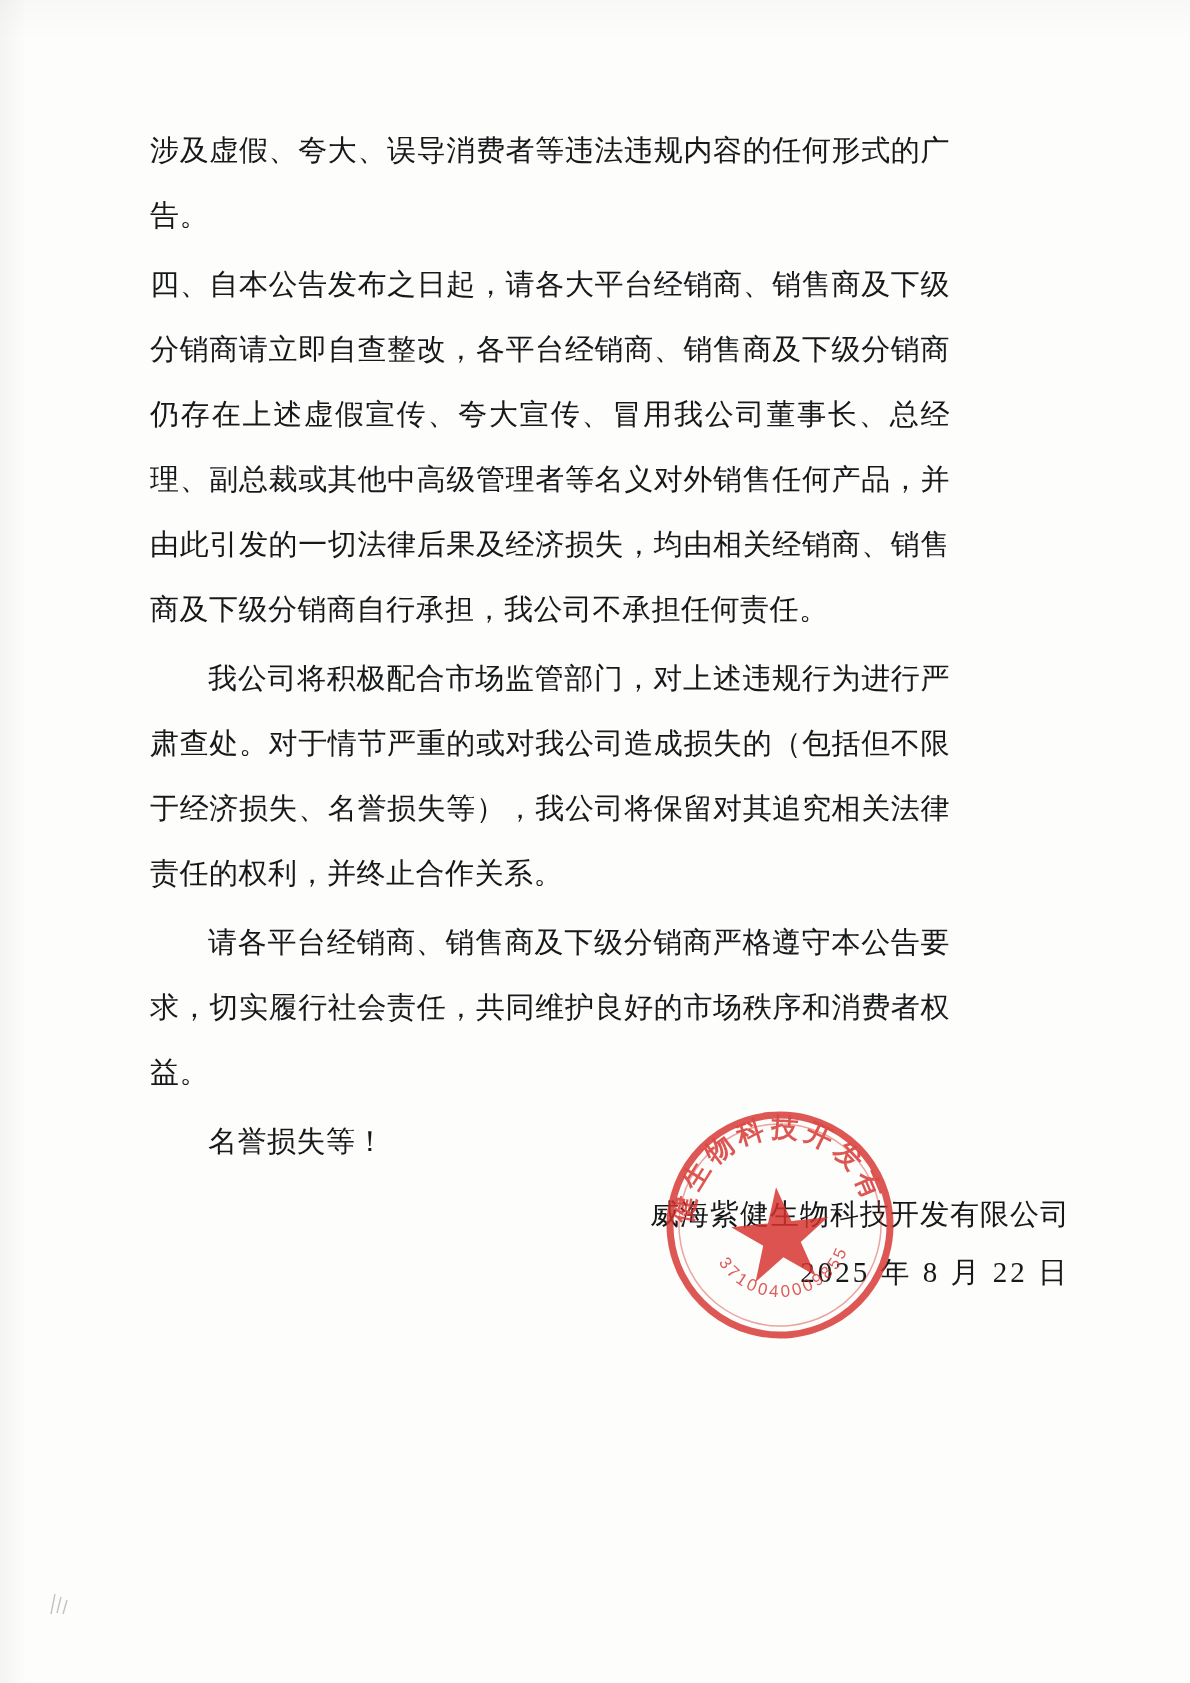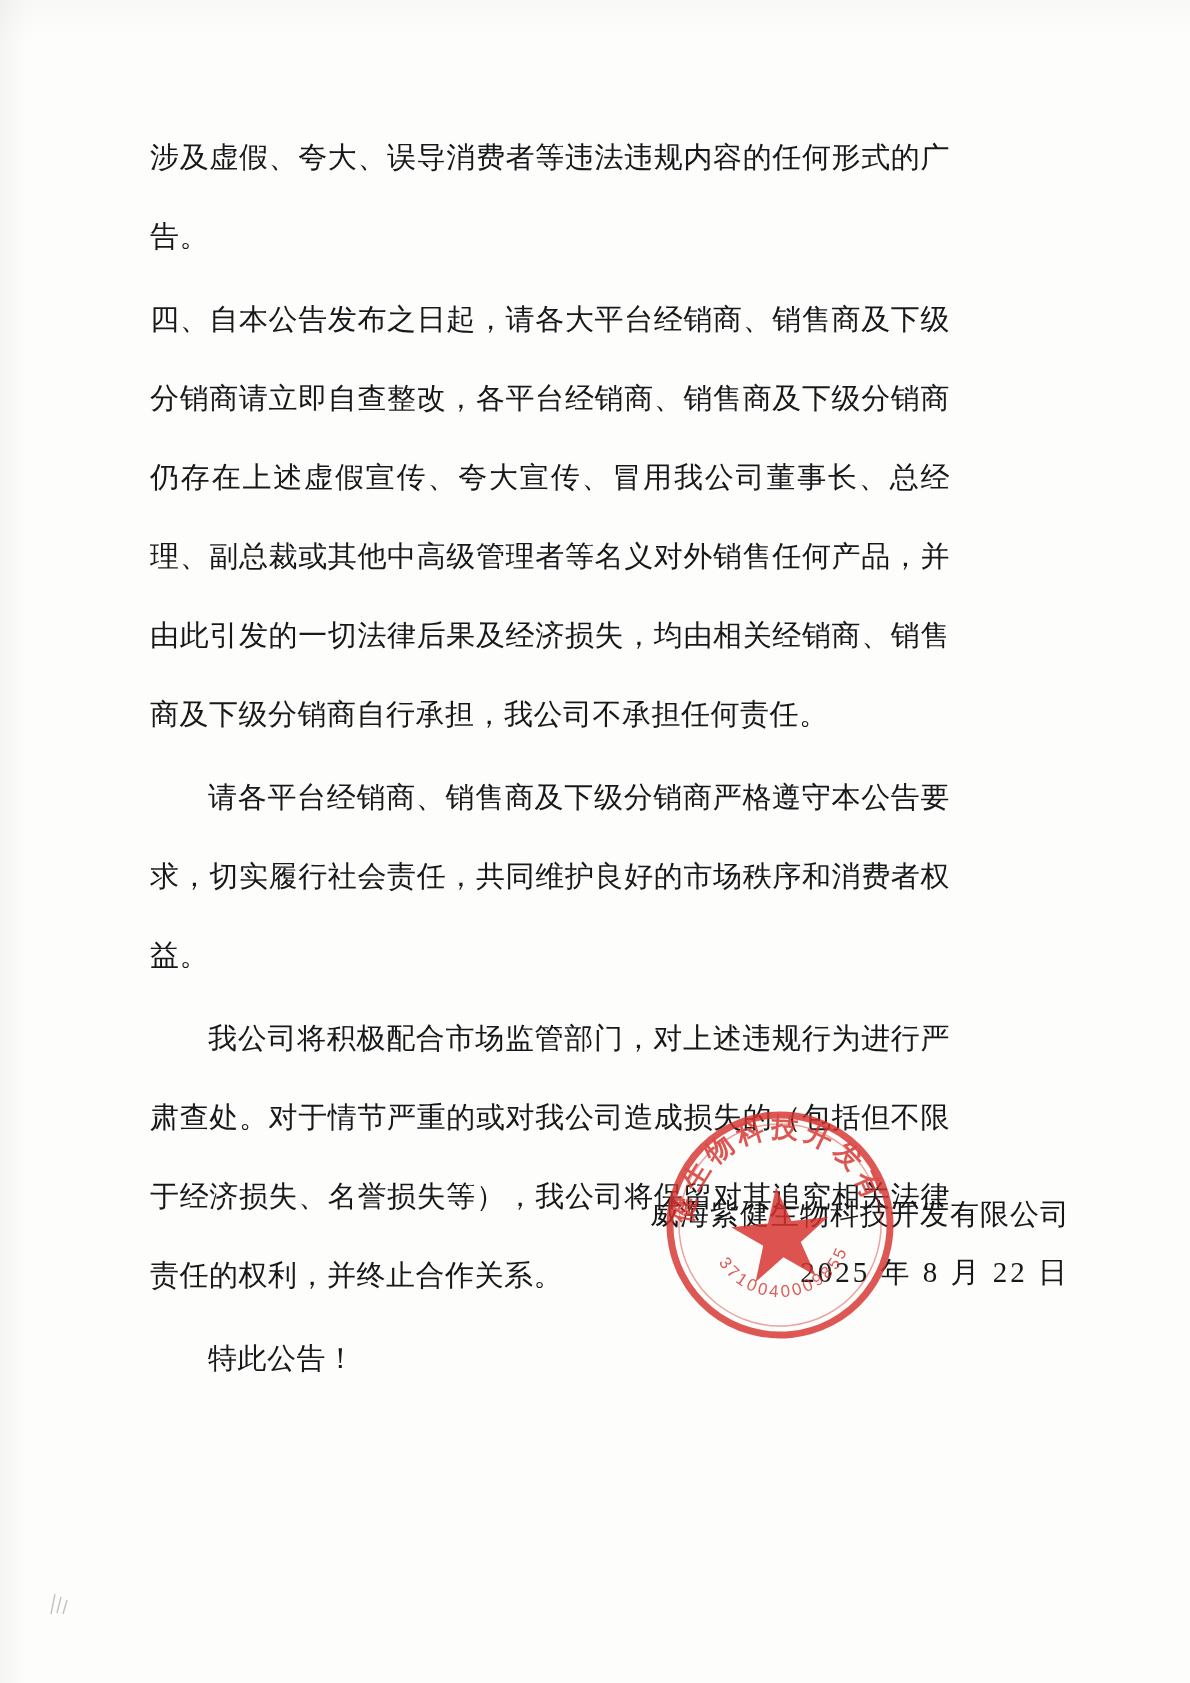--- a/index.html
+++ b/index.html
@@ -32,21 +32,21 @@
   }
   .content {
     position: absolute;
     left: 150px;
     top: 118px;
     width: 800px;
   }
   p.para {
     margin: 0 0 4px 0;
     font-size: 29px;
-    line-height: 79px;
+    line-height: 65px;
     letter-spacing: 0.5px;
     text-align: justify;
     text-justify: inter-character;
     color: #17181a;
     font-family: "Liberation Serif", "DejaVu Serif", serif;
   }
   p.indent {
     text-indent: 58px;
   }
   .signature {
@@ -88,23 +88,23 @@
   .corner-mark svg { display: block; }
 </style>
 </head>
 <body>
 
 <div class="page">
 
   <div class="content">
     <p class="para">涉及虚假、夸大、误导消费者等违法违规内容的任何形式的广告。</p>
     <p class="para">四、自本公告发布之日起，请各大平台经销商、销售商及下级分销商请立即自查整改，各平台经销商、销售商及下级分销商仍存在上述虚假宣传、夸大宣传、冒用我公司董事长、总经理、副总裁或其他中高级管理者等名义对外销售任何产品，并由此引发的一切法律后果及经济损失，均由相关经销商、销售商及下级分销商自行承担，我公司不承担任何责任。</p>
+    <p class="para indent">我公司将积极配合市场监管部门，对上述违规行为进行严肃查处。对于情节严重的或对我公司造成损失的（包括但不限于经济损失、名誉损失等），我公司将保留对其追究相关法律责任的权利，并终止合作关系。</p>
     <p class="para indent">请各平台经销商、销售商及下级分销商严格遵守本公告要求，切实履行社会责任，共同维护良好的市场秩序和消费者权益。</p>
-    <p class="para indent">我公司将积极配合市场监管部门，对上述违规行为进行严肃查处。对于情节严重的或对我公司造成损失的（包括但不限于经济损失、名誉损失等），我公司将保留对其追究相关法律责任的权利，并终止合作关系。</p>
-    <p class="para indent">特此公告！</p>
+    <p class="para indent">名誉损失等！</p>
   </div>
 
   <div class="signature">
     <div class="line">威海紫健生物科技开发有限公司</div>
     <div class="line date">2025 年 8 月 22 日</div>
   </div>
 
   <div class="seal">
     <svg width="240" height="240" viewBox="0 0 240 240" xmlns="http://www.w3.org/2000/svg">
       <defs>

